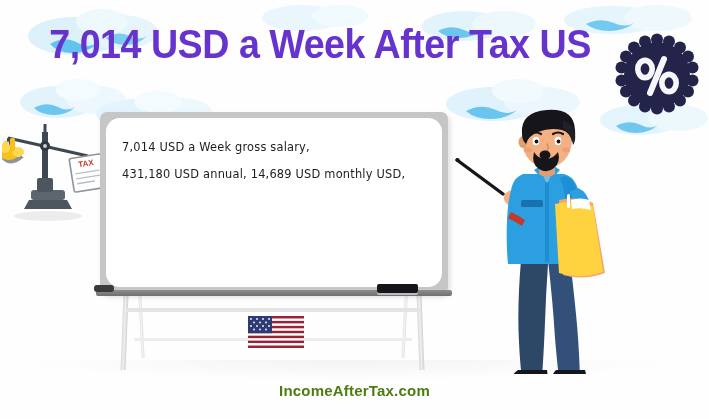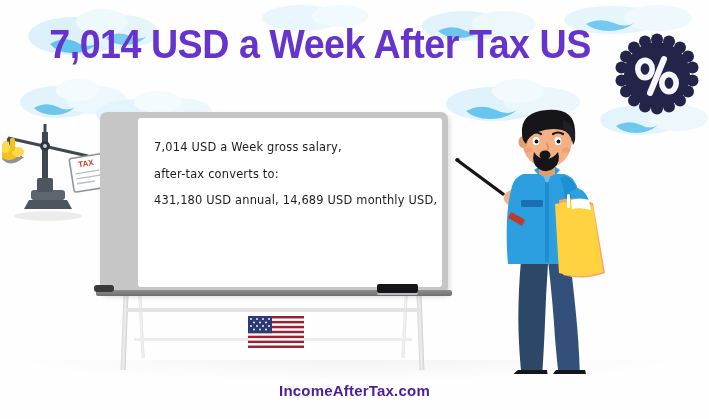--- a/index.html
+++ b/index.html
@@ -39,21 +39,21 @@
   
   #board-wrap{position:absolute;left:100px;top:112px;width:348px;height:250px;z-index:5;}
   #board{
     position:absolute;left:0;top:0;width:348px;height:182px;
     background:#c6c6c6;
     border-radius:7px;
     box-shadow:2px 3px 5px rgba(0,0,0,.13);
   }
   #board-inner{
     position:absolute;left:6px;top:6px;right:6px;bottom:7px;
-    background:#ffffff;border-radius:3px;margin-left:32px;
+    background:#ffffff;border-radius:14px;
   }
   #board-text{
     position:absolute;left:16px;top:16px;right:8px;
     font-family:"DejaVu Sans", sans-serif;
     font-size:11.4px;
     color:#1d1d1d;
     line-height:26.6px;
     letter-spacing:0.2px;
     white-space:nowrap;
   }
@@ -82,21 +82,21 @@
   #cross2{left:34px;top:226px;width:278px;height:3px;background:#ececec;}
   #flag{position:absolute;left:148px;top:204px;width:56px;height:32px;z-index:7;}
 
   
   #teacher{position:absolute;left:455px;top:108px;width:185px;height:266px;z-index:5;}
 
   
   #footer{
     position:absolute;left:0;top:382px;width:709px;text-align:center;
     font-family:"Liberation Sans", sans-serif;
-    font-weight:bold;font-size:15px;color:#4c1d95;
+    font-weight:bold;font-size:15px;color:#4d7c0f;
     letter-spacing:.2px;z-index:8;
   }
   #ground{
     position:absolute;left:18px;top:360px;width:660px;height:20px;
     background:radial-gradient(ellipse at 50% 0%, rgba(0,0,0,.045), rgba(0,0,0,0) 72%);
     z-index:2;
   }
 </style>
 </head>
 <body>
@@ -264,21 +264,20 @@
         <circle cx="6" cy="13.5" r=".9"></circle>
           <circle cx="12" cy="13.5" r=".9"></circle>
           <circle cx="18" cy="13.5" r=".9"></circle>
       </g>
     </svg>
 
     <div id="board">
       <div id="board-inner">
         <div id="board-text">
           <div>7,014 USD a Week gross salary,</div>
-          <div>after-tax converts to:</div>
           <div>431,180 USD annual, 14,689 USD monthly USD,</div>
         </div>
       </div>
     </div>
     <div id="tray"></div>
     <div id="eraser"></div>
     <div id="marker"></div>
   </div>
 
   <div id="teacher">

